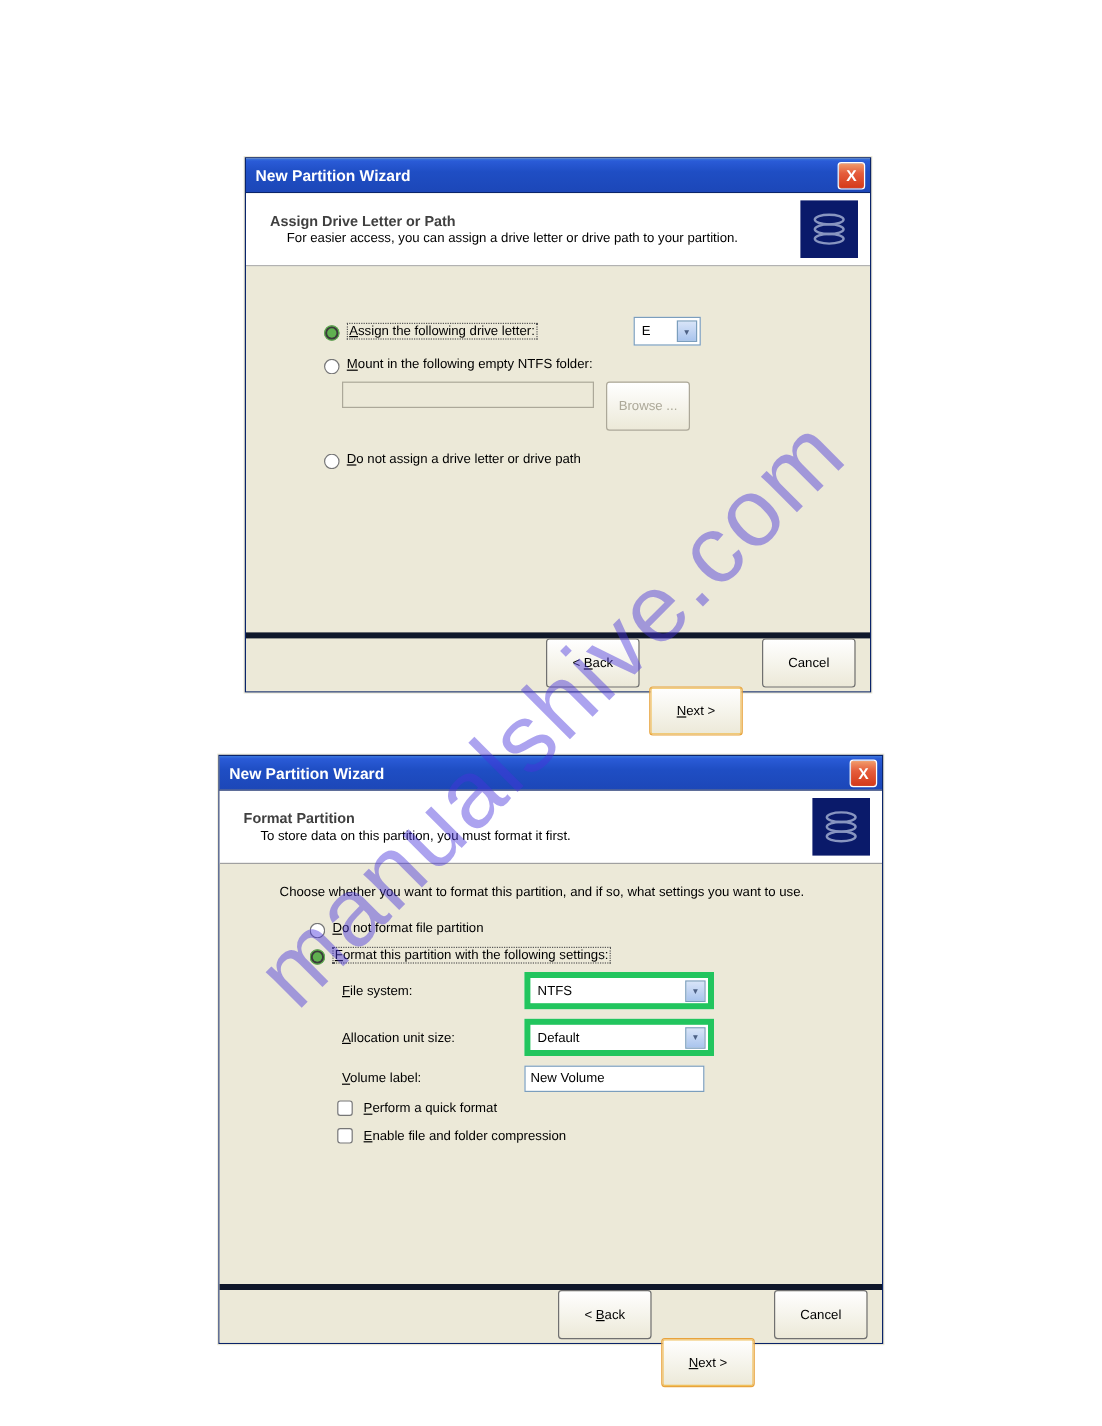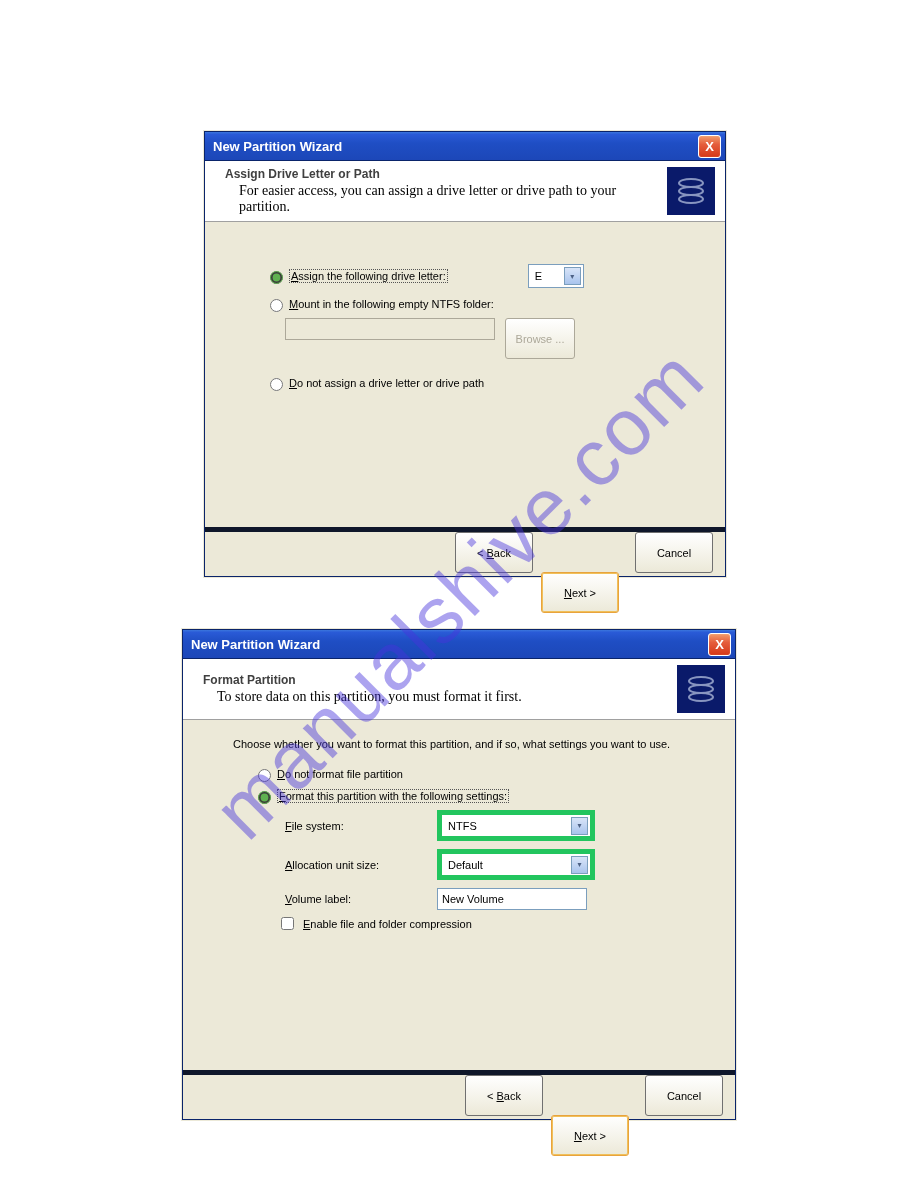--- a/index.html
+++ b/index.html
@@ -62,21 +62,21 @@
   .header-pane {
     background: white;
     height: 60px;
     display: flex;
     align-items: center;
     padding: 0 10px 0 20px;
     border-bottom: 1px solid #a0a0a0;
   }
   .header-text { flex: 1; }
   .header-title { font-weight: bold; font-size: 12px; color: #404040; margin-bottom: 2px;}
-  .header-sub { font-size: 14px; color: #000; padding-left: 14px; font-family: Liberation Serif, serif;}
+  .header-sub { font-size: 11px; color: #000; padding-left: 14px;}
   .header-icon {
     width: 48px; height: 48px;
     background: #0a1a6a;
     display: flex;
     align-items: center;
     justify-content: center;
     color: #a0b0d0;
     flex-shrink: 0;
   }
   .header-icon svg { width: 36px; height: 36px; }
@@ -284,20 +284,24 @@
           <span>Default</span>
           <span class="dd-arrow">▾</span>
         </div>
 
         <div><span class="u">V</span><span>olume label:</span></div>
         <input class="field-input" style="width: 140px;" value="New Volume">
       </div>
 
       <label class="check-row">
         <input type="checkbox" style="">
+        <span><span class="u">P</span><span>erform a quick format</span></span>
+      </label>
+      <label class="check-row">
+        <input type="checkbox" style="">
         <span><span class="u">E</span><span>nable file and folder compression</span></span>
       </label>
     </div>
   </div>
   <div class="button-row">
     <button class="btn"><span>&lt; </span><span class="u">B</span><span>ack</span></button>
     <button class="btn btn-default"><span class="u">N</span><span>ext &gt;</span></button>
     <button class="btn" style="margin-left:8px">Cancel</button>
   </div>
 </div>

